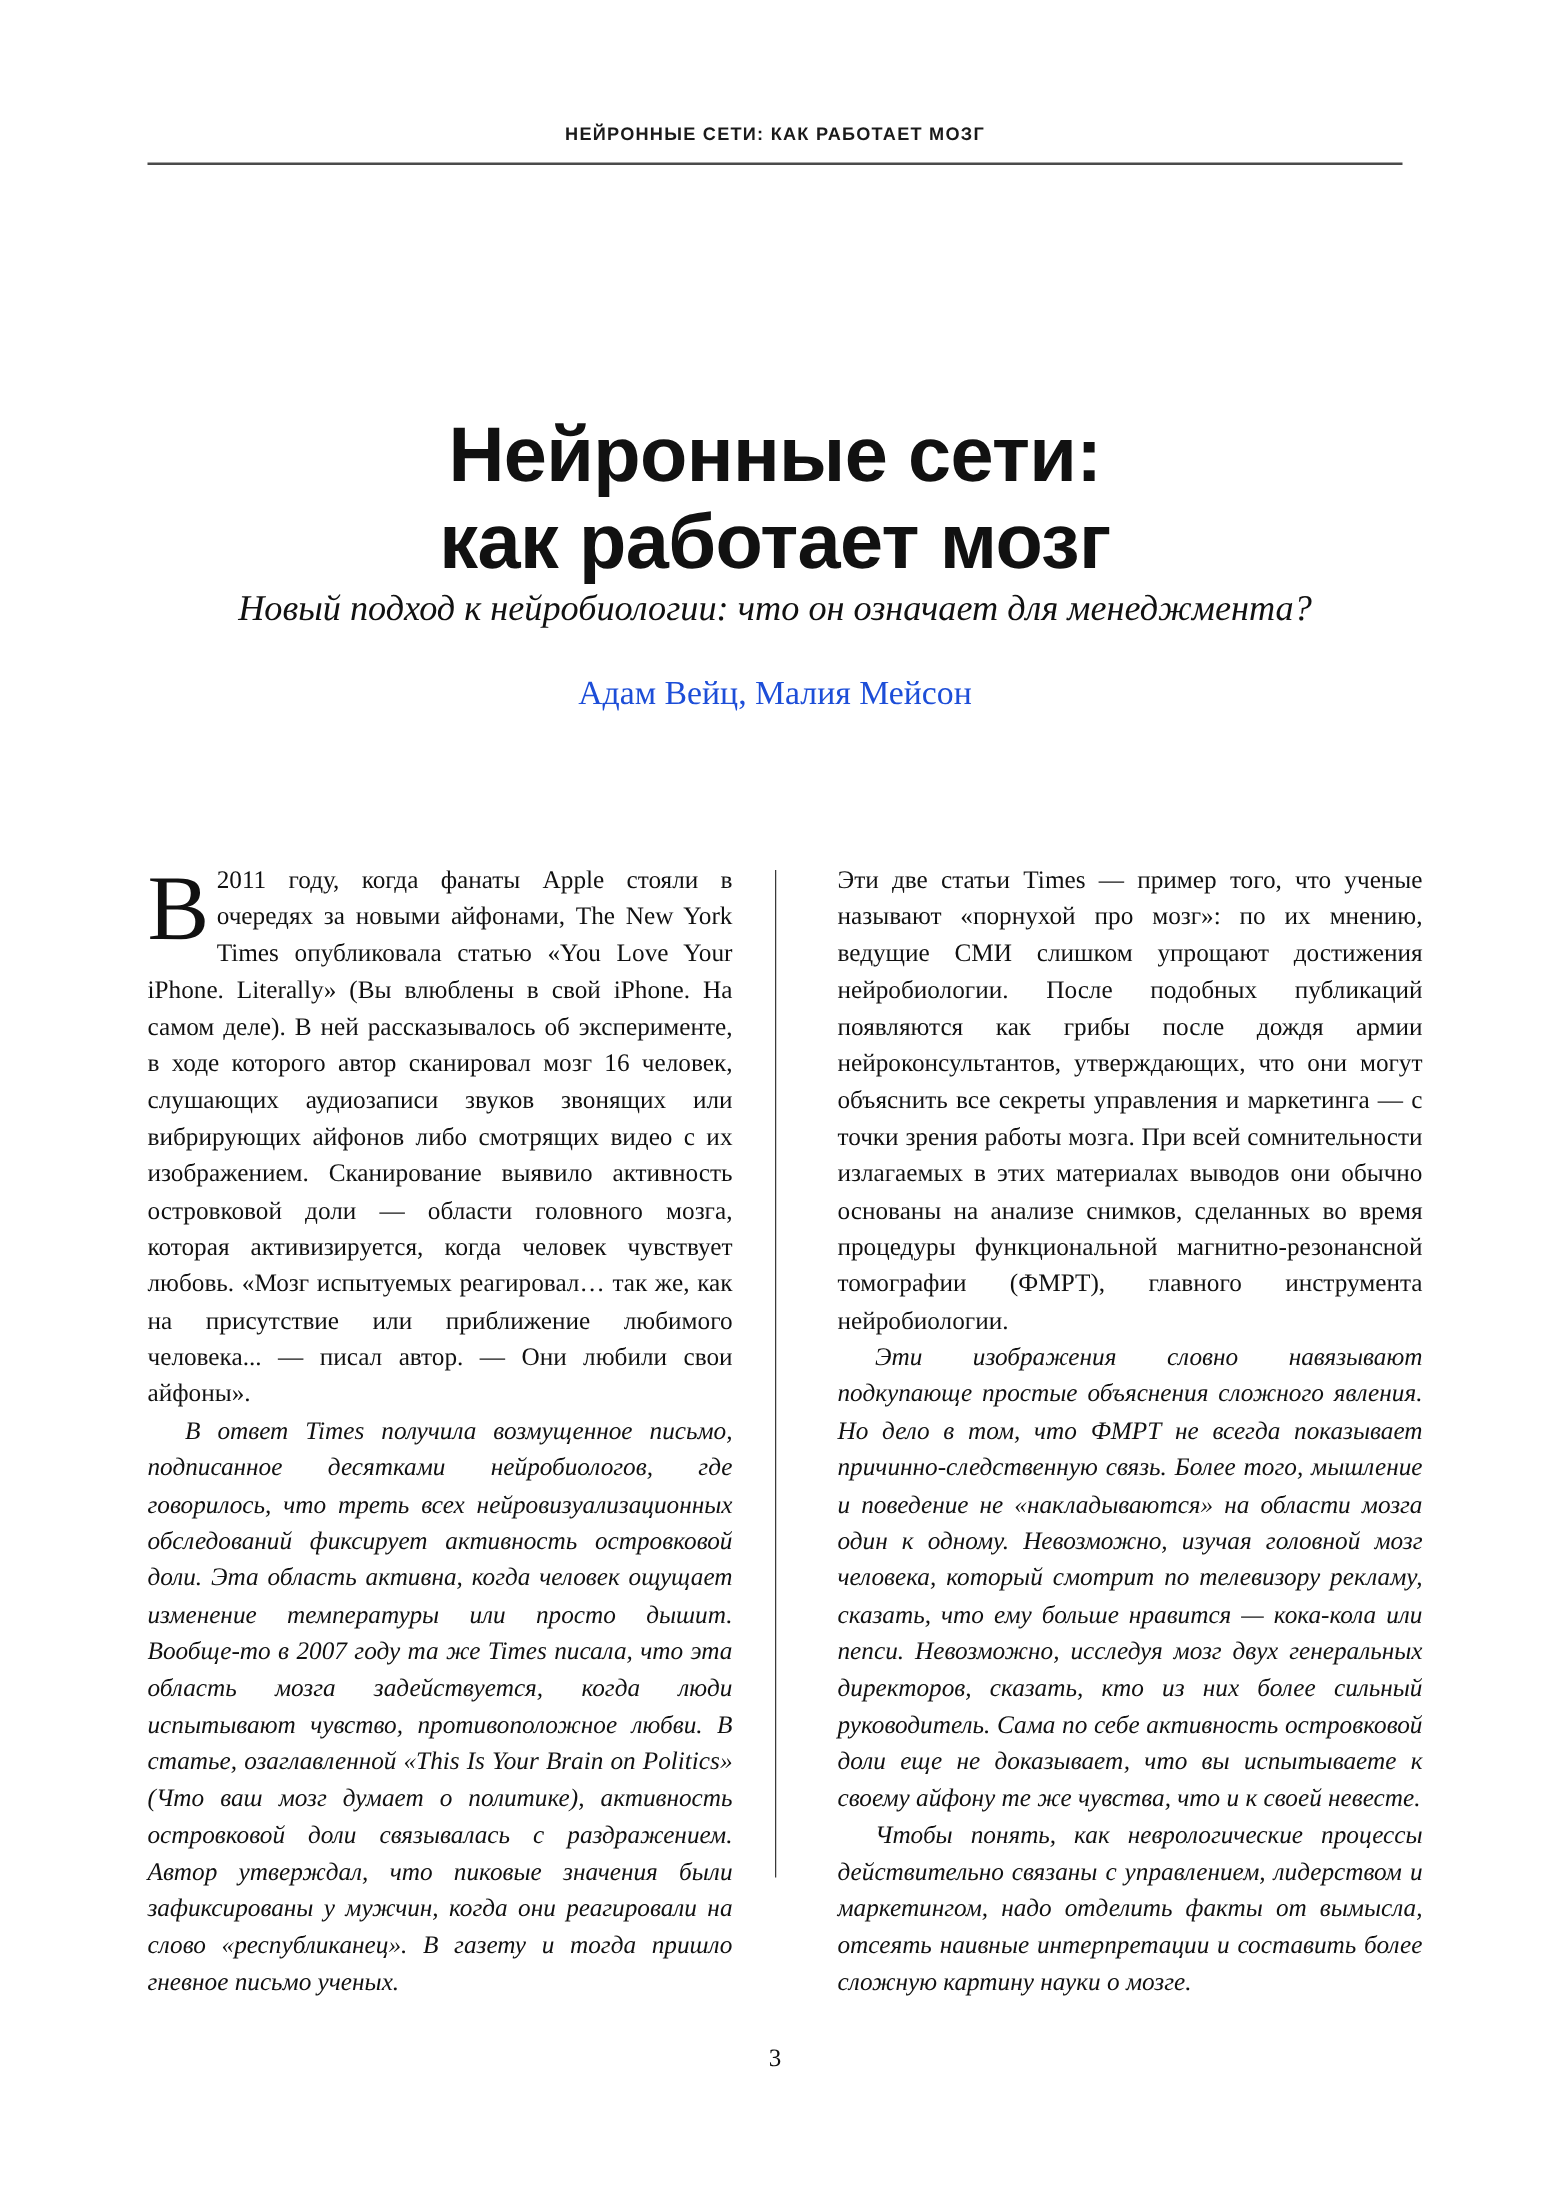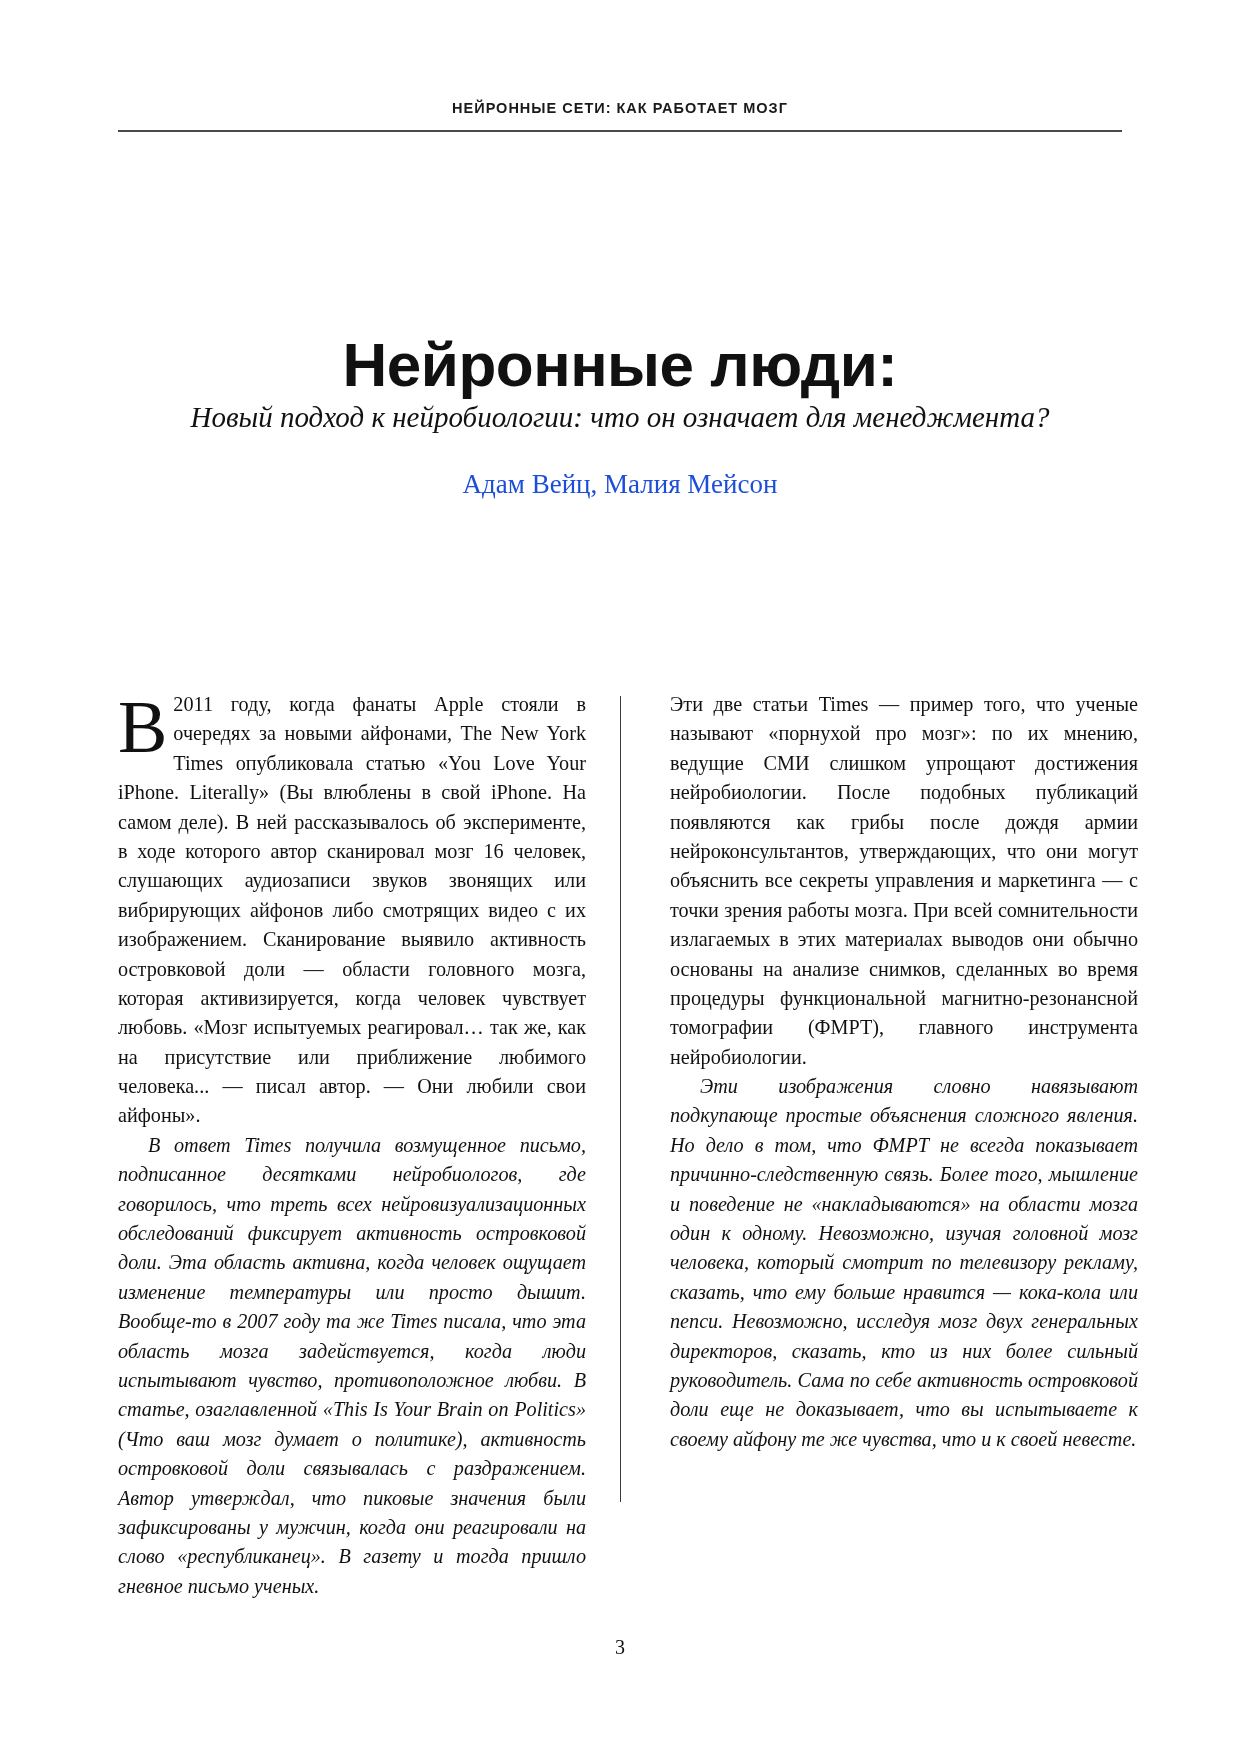--- a/index.html
+++ b/index.html
@@ -144,39 +144,41 @@
 
 <div class="page">
 
   <div class="runhead-wrap">
     <div class="runhead">НЕЙРОННЫЕ СЕТИ: КАК РАБОТАЕТ МОЗГ</div>
     <div class="runhead-rule"></div>
   </div>
 
   <div class="title-block">
     <h1 class="title">
-      <span>Нейронные люди:</span>
+      <span>Нейронные сети:</span>
+      <span class="line2">как работает мозг</span>
     </h1>
     <div class="subtitle">Новый подход к нейробиологии:  что он означает для менеджмента?</div>
     <div class="authors">Адам Вейц, Малия Мейсон</div>
   </div>
 
   <div class="columns">
 
     <div class="divider"></div>
 
     <div class="col col-left">
       <p class="body first-par">
         <span class="dropcap">В</span><span>2011 году, когда фанаты Apple стояли в очередях за новыми айфонами, The New York Times опубликовала статью «You Love Your iPhone. Literally» (Вы влюблены в свой iPhone. На самом деле). В ней рассказывалось об эксперименте, в ходе которого автор сканировал мозг 16 человек, слушающих аудиозаписи звуков звонящих или вибрирующих айфонов либо смотрящих видео с их изображением. Сканирование выявило активность островковой доли — области головного мозга, которая активизируется, когда человек чувствует любовь. «Мозг испытуемых реагировал… так же, как на присутствие или приближение любимого человека... — писал автор. — Они любили свои айфоны».</span>
       </p>
       <p class="body">В ответ Times получила возмущенное письмо, подписанное десятками нейробиологов, где говорилось, что треть всех нейровизуализационных обследований фиксирует активность островковой доли. Эта область активна, когда человек ощущает изменение температуры или просто дышит. Вообще-то в 2007 году та же Times писала, что эта область мозга задействуется, когда люди испытывают чувство, противоположное любви. В статье, озаглавленной «This Is Your Brain on Politics» (Что ваш мозг думает о политике), активность островковой доли связывалась с раздражением. Автор утверждал, что пиковые значения были зафиксированы у мужчин, когда они реагировали на слово «республиканец». В газету и тогда пришло гневное письмо ученых.</p>
     </div>
 
     <div class="col col-right">
       <p class="body first-par">Эти две статьи Times — пример того, что ученые называют «порнухой про мозг»: по их мнению, ведущие СМИ слишком упрощают достижения нейробиологии. После подобных публикаций появляются как грибы после дождя армии нейроконсультантов, утверждающих, что они могут объяснить все секреты управления и маркетинга — с точки зрения работы мозга. При всей сомнительности излагаемых в этих материалах выводов они обычно основаны на анализе снимков, сделанных во время процедуры функциональной магнитно-резонансной томографии (ФМРТ), главного инструмента нейробиологии.</p>
       <p class="body">Эти изображения словно навязывают подкупающе простые объяснения сложного явления. Но дело в том, что ФМРТ не всегда показывает причинно-следственную связь. Более того, мышление и поведение не «накладываются» на области мозга один к одному. Невозможно, изучая головной мозг человека, который смотрит по телевизору рекламу, сказать, что ему больше нравится — кока-кола или пепси. Невозможно, исследуя мозг двух генеральных директоров, сказать, кто из них более сильный руководитель. Сама по себе активность островковой доли еще не доказывает, что вы испытываете к своему айфону те же чувства, что и к своей невесте.</p>
+      <p class="body">Чтобы понять, как неврологические процессы действительно связаны с управлением, лидерством и маркетингом, надо отделить факты от вымысла, отсеять наивные интерпретации и составить более сложную картину науки о мозге.</p>
     </div>
 
   </div>
 
   <div class="folio">3</div>
 
 </div>
 
 </body></html>

